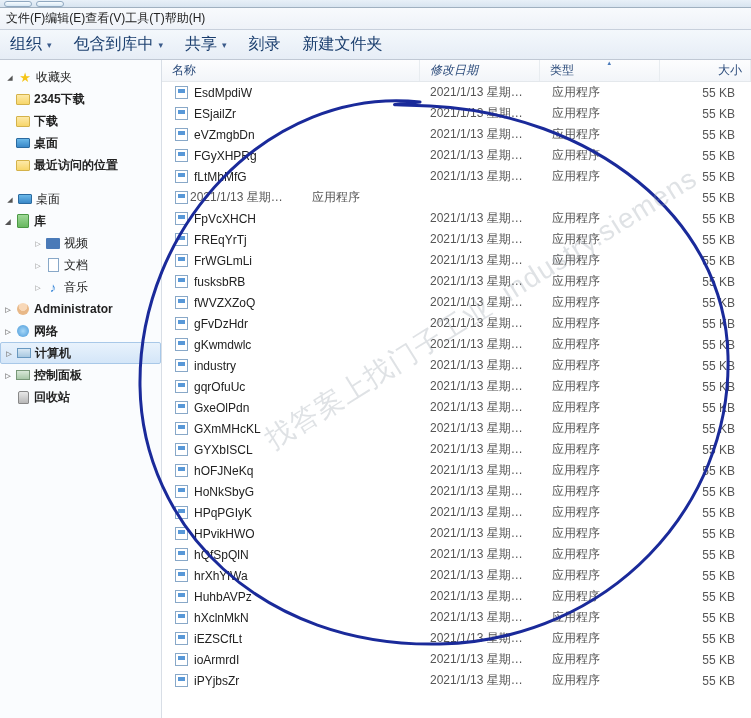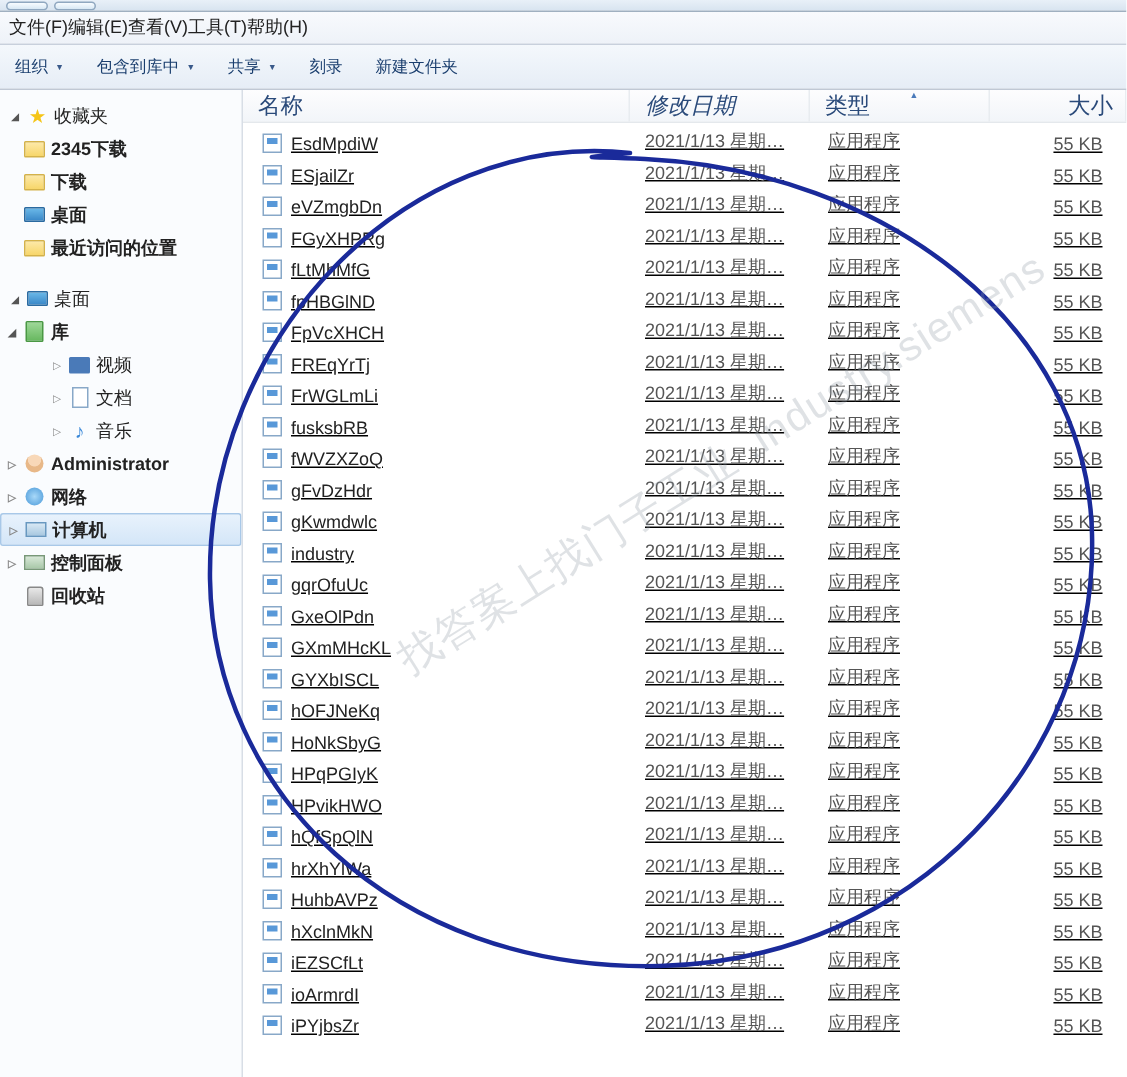--- a/index.html
+++ b/index.html
@@ -8,21 +8,21 @@
 
 .top-nav { height: 8px; background: linear-gradient(#e8f0f8, #d8e4f0); border-bottom: 1px solid #a0b0c0; display: flex; align-items: center; padding: 0 4px; gap: 4px; font-size: 11px; color: #444; overflow: hidden; }
 .nav-btn { width: 28px; height: 6px; background: linear-gradient(#f8fcff, #d8e8f4); border: 1px solid #90a8c0; border-radius: 12px; }
 
 
 .menu-bar { height: 22px; background: linear-gradient(#f8fafd, #eef2f8); border-bottom: 1px solid #c8d0dc; display: flex; align-items: center; padding: 0 6px; }
 .menu-item { font-size: 12px; color: #222; cursor: default; }
 
 
 .tool-bar { height: 30px; background: linear-gradient(#f4f8fc, #e6edf6); border-bottom: 1px solid #c0c8d4; display: flex; align-items: center; padding: 0 10px; gap: 22px; }
-.tool-btn { font-size: 11px; color: #1a3e6e; display: inline-flex; align-items: center; gap: 3px; cursor: default; font-family: Liberation Mono, monospace; }
+.tool-btn { font-size: 16px; color: #1a3e6e; display: inline-flex; align-items: center; gap: 3px; cursor: default; }
 .tool-drop::after { content: "▾"; font-size: 9px; color: #3a5a8a; margin-left: 2px; }
 
 
 .main { display: flex; height: 658px; }
 
 
 .sidebar { width: 162px; background: #fafcfe; border-right: 1px solid #d8dee6; padding-top: 6px; overflow: hidden; }
 .tree-row { display: flex; align-items: center; height: 22px; padding-left: 4px; cursor: default; }
 .tree-row.sel { background: linear-gradient(#e8f2fc, #d4e6f8); border: 1px solid #a8c8e8; border-radius: 2px; }
 .tree-arrow { width: 12px; font-size: 9px; color: #666; text-align: center; }
@@ -43,26 +43,26 @@
 .net-i { width: 12px; height: 12px; background: radial-gradient(#a8d8f8, #4898d8); border-radius: 50%; }
 .cp-i { width: 14px; height: 10px; background: linear-gradient(#d8e8d8, #a8c8a8); border: 1px solid #789878; }
 .bin-i { width: 11px; height: 13px; background: linear-gradient(#e8e8e8, #b8b8b8); border: 1px solid #888; border-radius: 2px 2px 1px 1px; }
 .tree-label { font-size: 12px; color: #222; white-space: nowrap; }
 .indent0 { padding-left: 4px; } .indent1 { padding-left: 2px; font-weight: bold; } .indent2 { padding-left: 32px; }
 .tree-gap { height: 12px; }
 
 
 .file-pane { flex: 1; background: #fff; }
 .col-headers { display: flex; height: 22px; border-bottom: 1px solid #e4e8ec; background: linear-gradient(#fdfdfe, #f2f5f9); }
-.col-h { display: flex; align-items: center; padding: 0 10px; font-size: 15px; color: #2a4a7a; border-right: 1px solid #e8ecf0; }
+.col-h { display: flex; align-items: center; padding: 0 10px; font-size: 12px; color: #2a4a7a; border-right: 1px solid #e8ecf0; }
 .col-name { width: 258px; } .col-date { width: 120px; font-style: italic; } .col-type { width: 120px; position: relative; } .col-size { flex: 1; justify-content: flex-end; padding-right: 8px; }
 .col-sort::after { content: "▴"; font-size: 7px; color: #4a7aba; position: absolute; right: 48px; top: -1px; }
 
 .file-rows { }
-.file-row { display: flex; align-items: flex-end; height: 21px; padding-left: 10px; text-decoration: underline; }
+.file-row { display: flex; align-items: center; height: 21px; padding-left: 10px; }
 .fr-icon { width: 18px; height: 16px; display: inline-flex; align-items: center; justify-content: center; }
 .exe-i { width: 13px; height: 13px; background: #fff; border: 1px solid #88a8c8; position: relative; }
 .exe-i::before { content: ""; position: absolute; left: 2px; top: 2px; width: 7px; height: 4px; background: #5898d8; }
 .fr-name { width: 240px; padding-left: 4px; font-size: 12px; color: #222; }
 .fr-date { width: 120px; font-size: 12px; color: #555; }
 .fr-type { width: 120px; font-size: 12px; color: #555; padding-left: 2px; }
 .fr-size { flex: 1; text-align: right; padding-right: 16px; font-size: 12px; color: #555; }
 
 
 .hand-circle { position: absolute; left: 130px; top: 96px; width: 610px; height: 554px; pointer-events: none; }
@@ -254,21 +254,20 @@
           </span>
           <span class="fr-name">fLtMhMfG</span>
           <span class="fr-date">2021/1/13 星期…</span>
           <span class="fr-type">应用程序</span>
           <span class="fr-size">55 KB</span>
         </div>
         <div class="file-row">
           <span class="fr-icon">
             <span class="exe-i"></span>
           </span>
-          <span class="fr-name">fpHBGlND</span>
           <span class="fr-date">2021/1/13 星期…</span>
           <span class="fr-type">应用程序</span>
           <span class="fr-size">55 KB</span>
         </div>
         <div class="file-row">
           <span class="fr-icon">
             <span class="exe-i"></span>
           </span>
           <span class="fr-name">FpVcXHCH</span>
           <span class="fr-date">2021/1/13 星期…</span>

